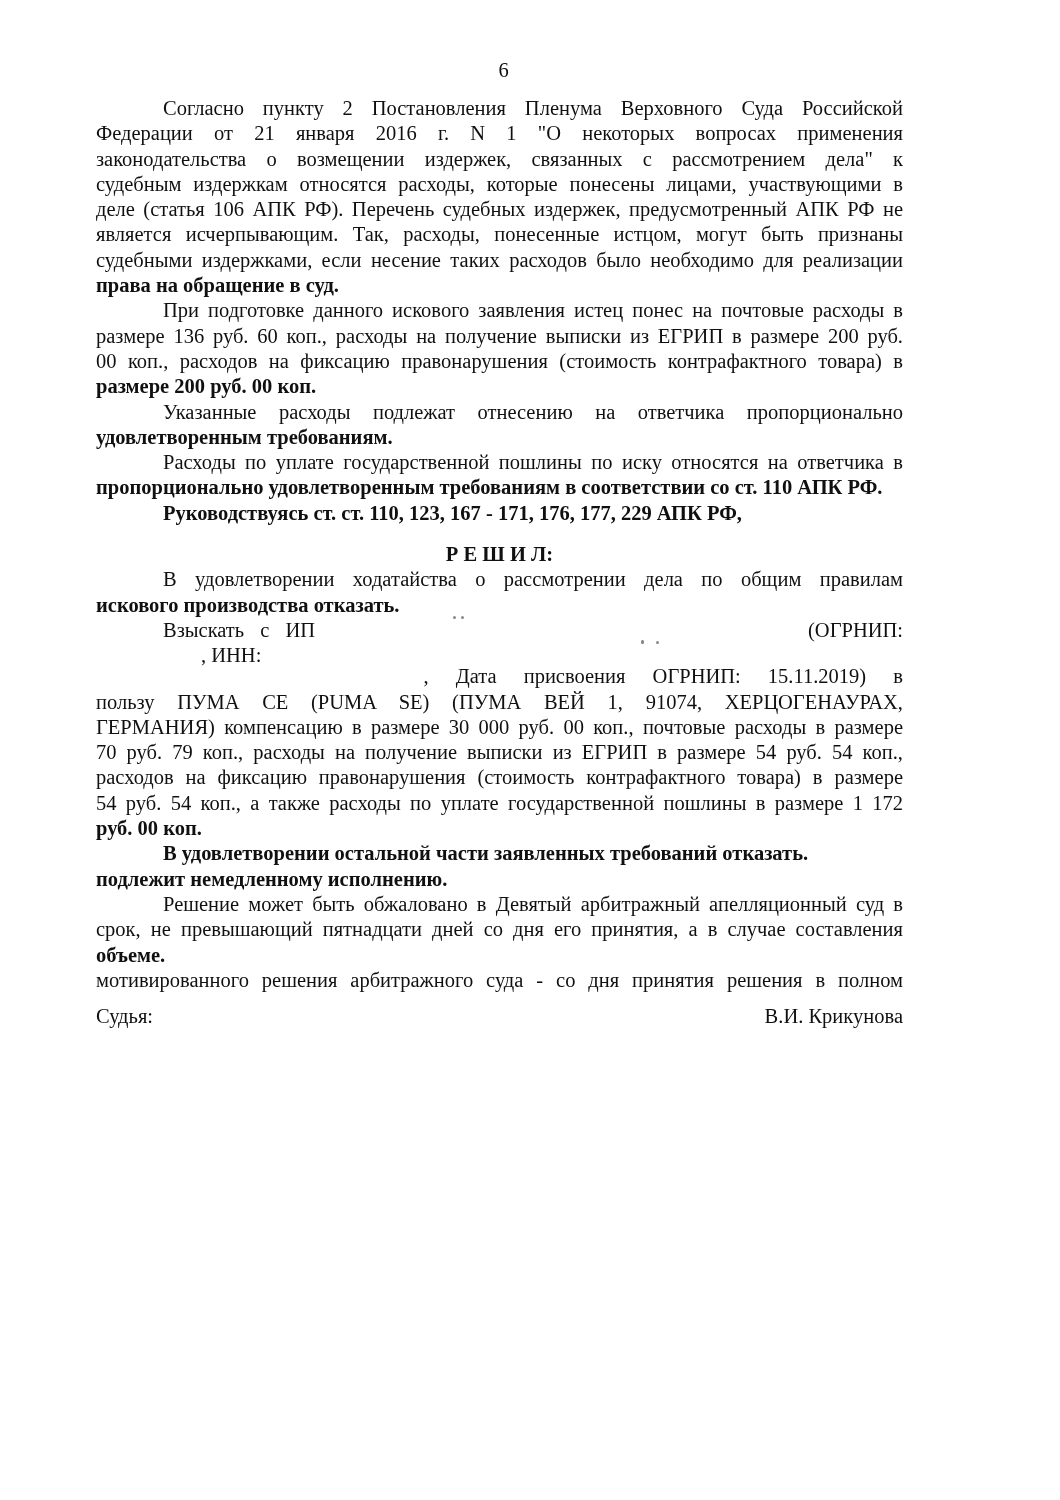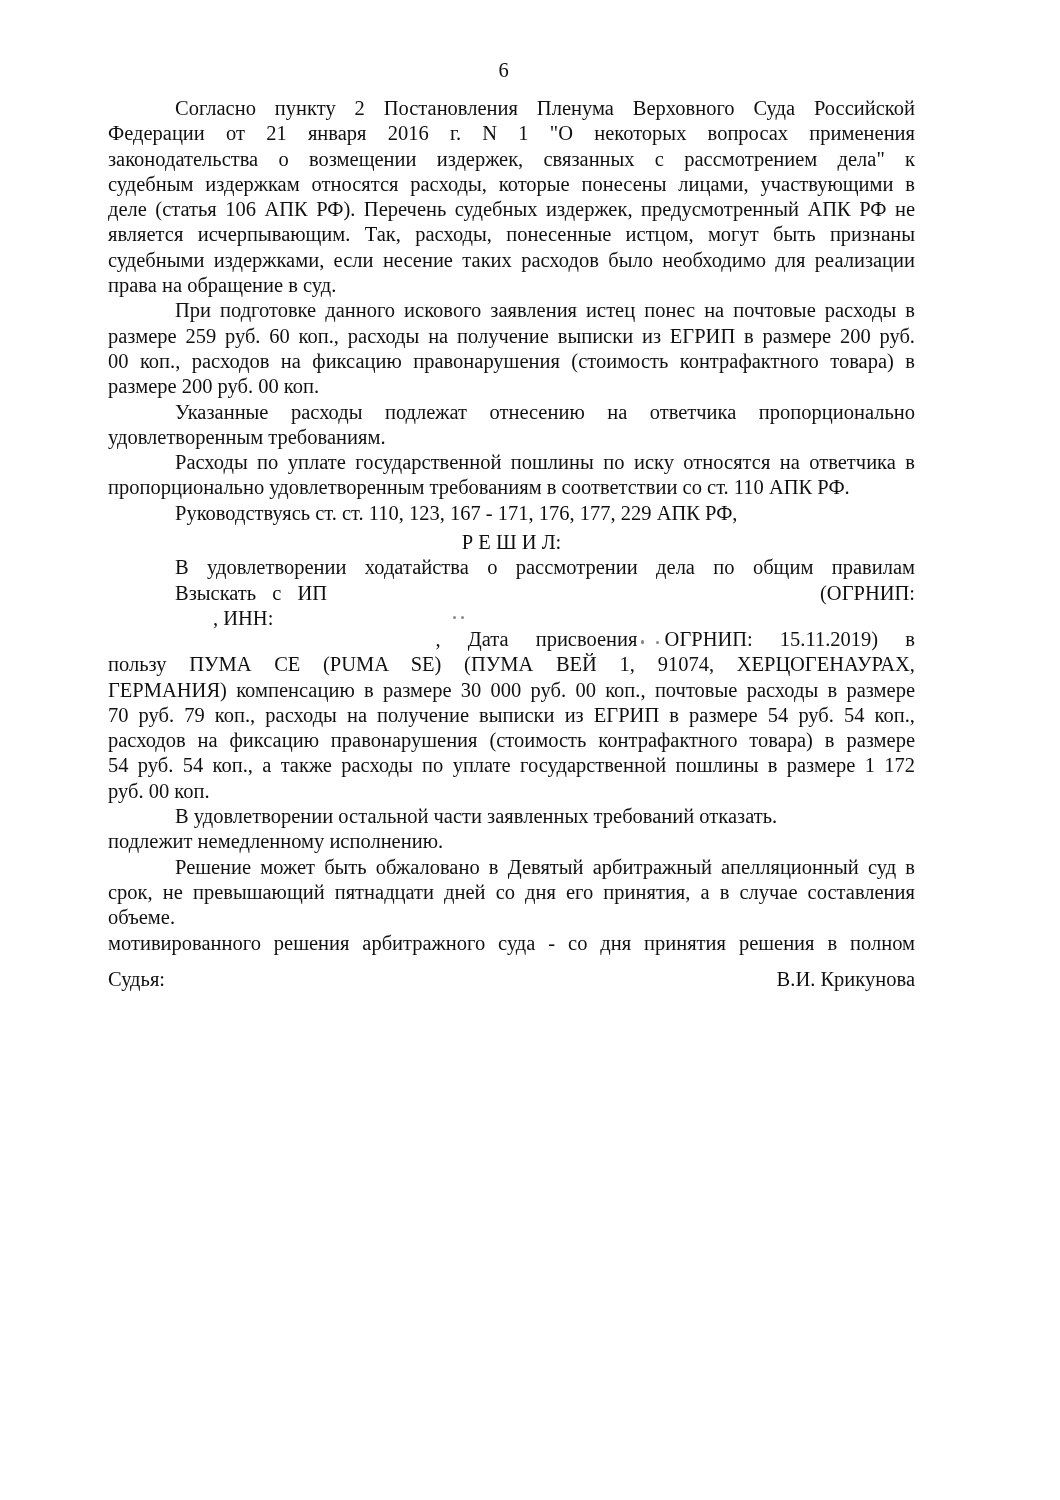--- a/index.html
+++ b/index.html
@@ -16,38 +16,38 @@
     position: absolute;
     top: 58px;
     left: 0;
     width: 1007px; 
     text-align: center;
     font-size: 20.5px;
     line-height: 25px;
   }
   .body-text {
     position: absolute;
-    left: 108px;
+    left: 96px;
     top: 96px;
     width: 807px;
     font-size: 20.5px;
     line-height: 25.3px;
   }
   .para { margin: 0; padding: 0; }
   .ln { min-height: 25.3px; }
   
   .jl { text-align: justify; text-align-last: justify; }
   
-  .ll { text-align: left; }
+  .ll { text-align: left; font-weight: bold; }
   
   .ind { text-indent: 67px; }
   .heading {
-    font-weight: normal;
+    font-weight: bold;
     text-align: center;
-    margin-top: 4px;
+    margin-top: 16px;
   }
   .flexline { display: flex; justify-content: space-between; }
   .indent-pad { padding-left: 67px; }
   .wsp1 { word-spacing: 11px; }   
   .wsp2 { word-spacing: 22px; margin-top: 21px; }   
   .inn-pad { padding-left: 105px; }
   .push-right { margin-left: auto; }
   .sig {
     display: flex;
     justify-content: space-between;
@@ -82,21 +82,21 @@
       <div class="ln jl">законодательства о возмещении издержек, связанных с рассмотрением дела" к</div>
       <div class="ln jl">судебным издержкам относятся расходы, которые понесены лицами, участвующими в</div>
       <div class="ln jl">деле (статья 106 АПК РФ). Перечень судебных издержек, предусмотренный АПК РФ не</div>
       <div class="ln jl">является исчерпывающим. Так, расходы, понесенные истцом, могут быть признаны</div>
       <div class="ln jl">судебными издержками, если несение таких расходов было необходимо для реализации</div>
       <div class="ln ll">права на обращение в суд.</div>
     </div>
 
     <div class="para">
       <div class="ln jl ind">При подготовке данного искового заявления истец понес на почтовые расходы в</div>
-      <div class="ln jl">размере 259 руб. 60 коп., расходы на получение выписки из ЕГРИП в размере 200 руб.</div>
+      <div class="ln jl">размере 136 руб. 60 коп., расходы на получение выписки из ЕГРИП в размере 200 руб.</div>
       <div class="ln jl">00 коп., расходов на фиксацию правонарушения (стоимость контрафактного товара) в</div>
       <div class="ln ll">размере 200 руб. 00 коп.</div>
     </div>
 
     <div class="para">
       <div class="ln jl ind">Указанные расходы подлежат отнесению на ответчика пропорционально</div>
       <div class="ln ll">удовлетворенным требованиям.</div>
     </div>
 
     <div class="para">
@@ -105,20 +105,21 @@
     </div>
 
     <div class="para">
       <div class="ln ll ind">Руководствуясь ст. ст. 110, 123, 167 - 171, 176, 177, 229 АПК РФ,</div>
     </div>
 
     <div class="heading">Р Е Ш И Л:</div>
 
     <div class="para">
       <div class="ln jl ind">В удовлетворении ходатайства о рассмотрении дела по общим правилам</div>
+      <div class="ln ll">искового производства отказать.</div>
     </div>
 
     <div class="para">
       <div class="ln flexline">
         <span class="indent-pad wsp1">Взыскать с ИП</span>
         <span>(ОГРНИП:</span>
       </div>
       <div class="ln flexline">
         <span class="inn-pad">, ИНН:</span>
         <span class="push-right wsp2">, Дата присвоения ОГРНИП: 15.11.2019) в</span>

